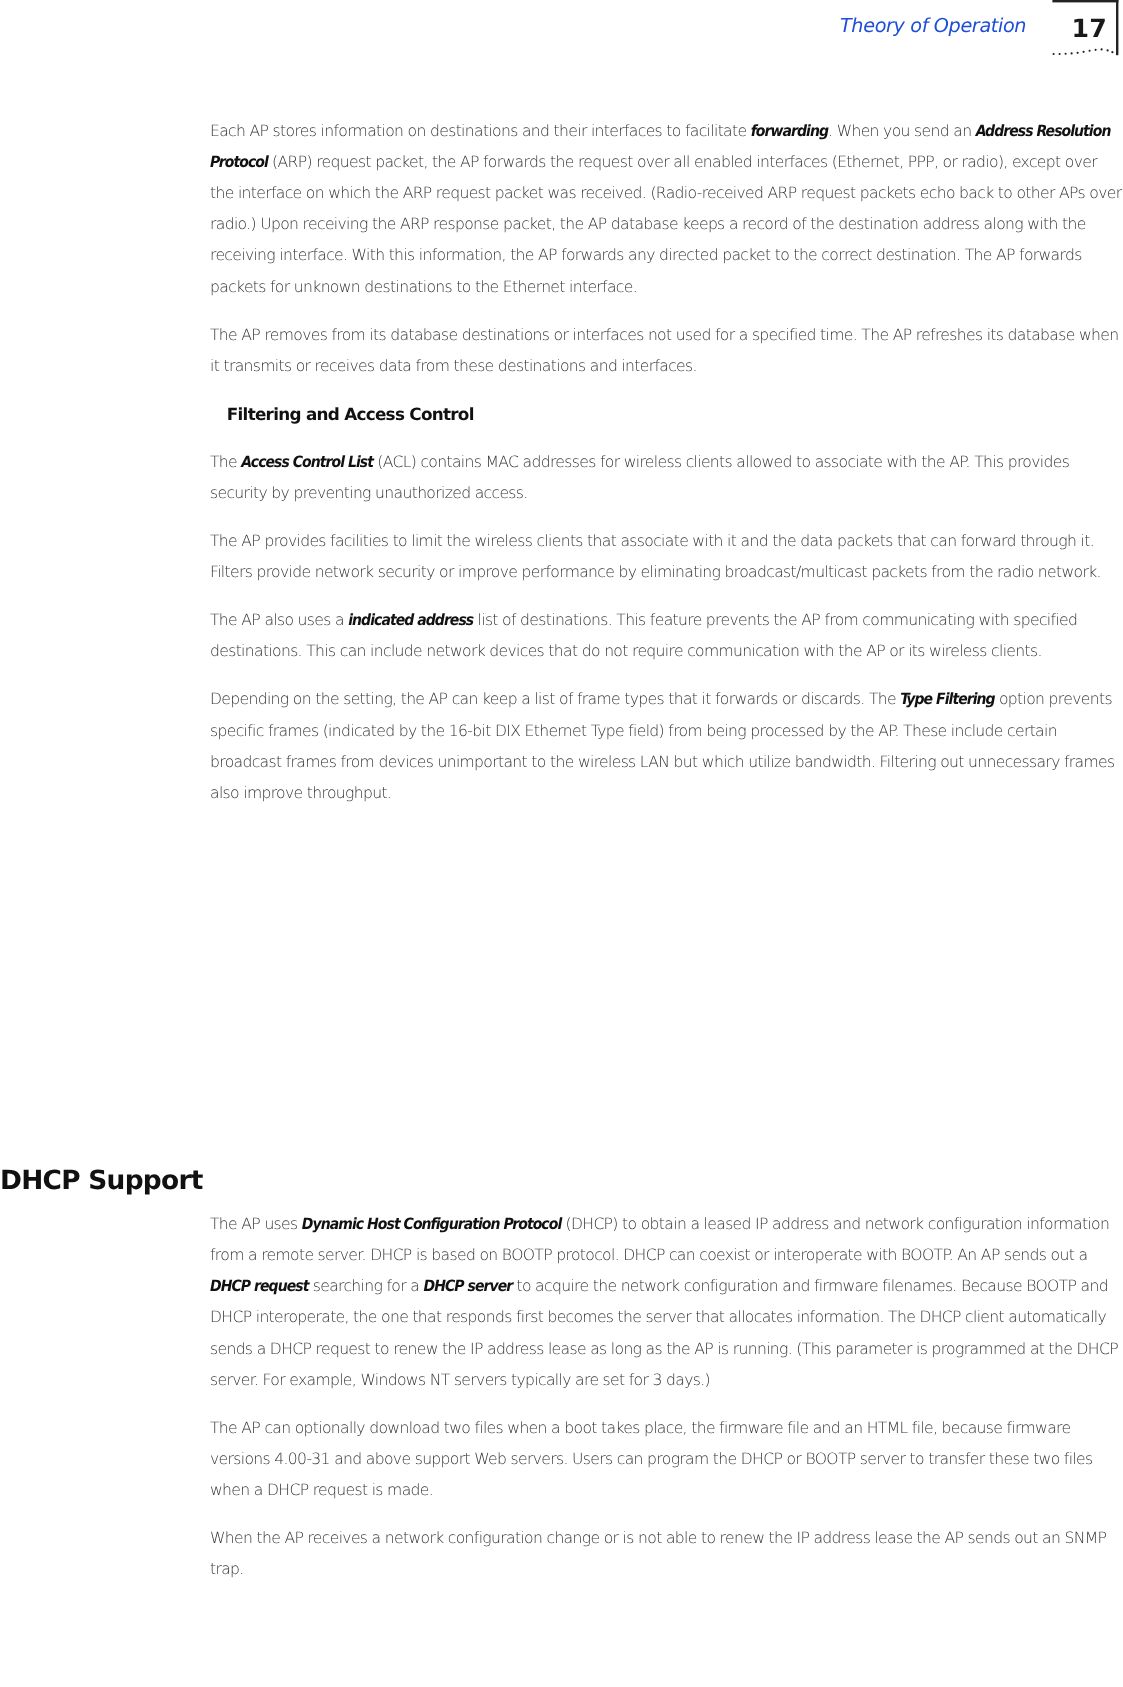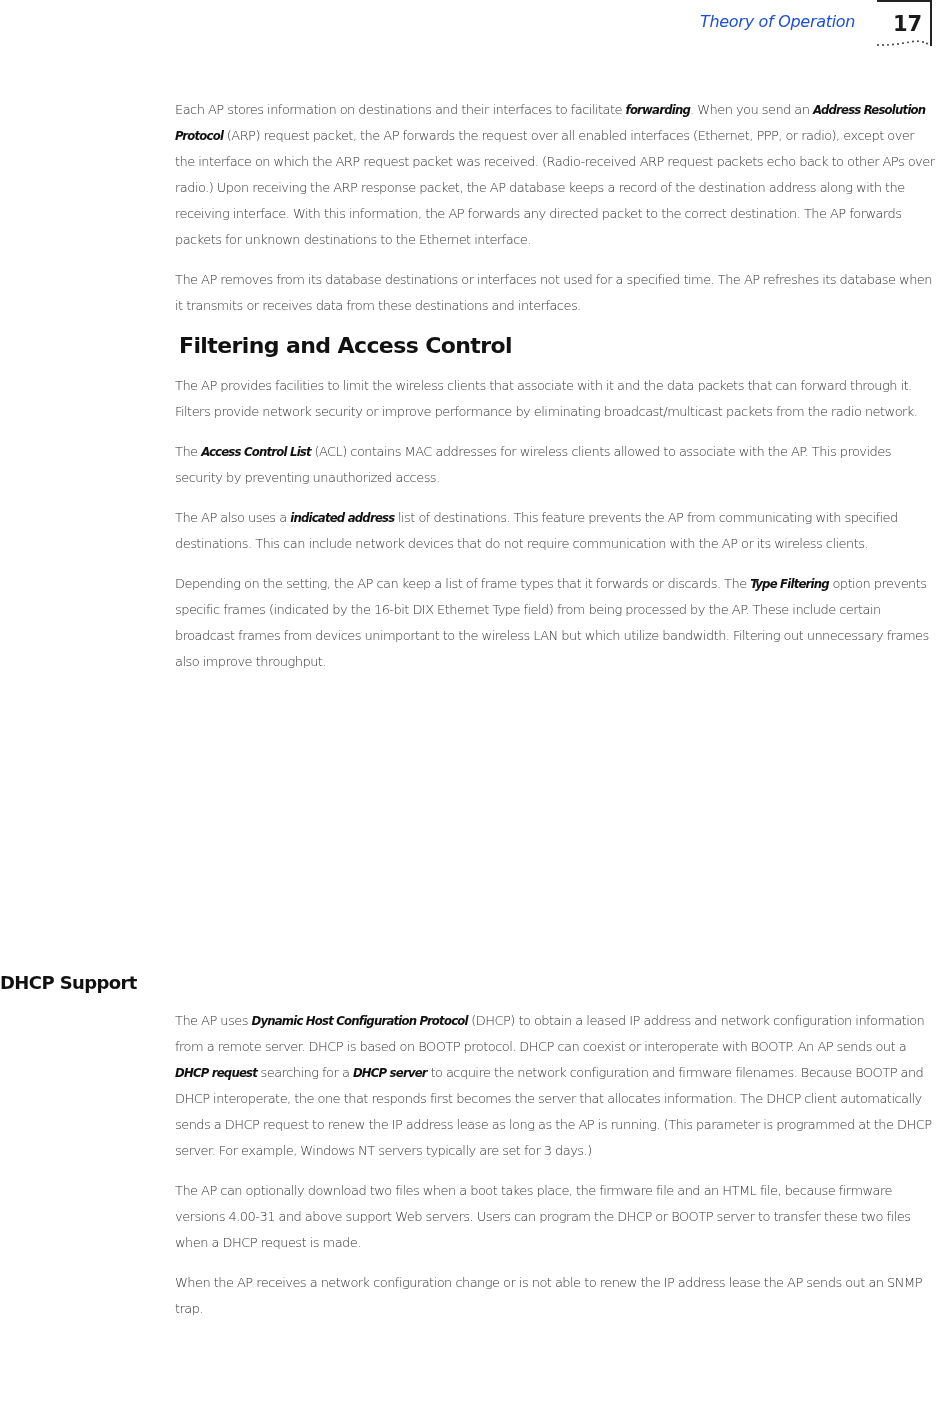--- a/index.html
+++ b/index.html
@@ -28,26 +28,26 @@
     position: absolute; left: 175px; top: 97px; width: 762px;
   }
   p {
     margin: 0 0 14px 0; font-size: 13px; line-height: 26px;
     letter-spacing: -0.55px; word-spacing: 0px; font-weight: 300;
     color: #333;
     font-stretch: condensed;
   }
   p em { font-style: italic; font-weight: bold; color: #111; letter-spacing: -0.8px; }
   h3 {
-    margin: 0 0 14px 4px; font-size: 22px; line-height: 26px; font-weight: bold;
+    margin: 0 0 14px 14px; font-size: 14px; line-height: 26px; font-weight: bold;
     color: #111; letter-spacing: -0.6px;
   }
   .side-heading {
     position: absolute; left: 0px; top: 972px;
-    font-size: 18px; font-weight: bold; color: #111; letter-spacing: -0.6px;
+    font-size: 22px; font-weight: bold; color: #111; letter-spacing: -0.6px;
   }
   .dhcp-block { position: absolute; left: 175px; top: 1008px; width: 762px; }
 </style>
 </head>
 <body>
 
 <div>
   <span class="header-title">Theory of Operation</span>
   <span class="page-num">17</span>
   <div class="corner-rule-top"></div>
@@ -69,23 +69,23 @@
   </svg>
 </div>
 
 <div class="content">
   <p><span>Each AP stores information on destinations and their interfaces to facilitate </span><em>forwarding</em><span>. When you send an </span><em>Address Resolution Protocol</em><span> (ARP) request packet, the AP forwards the request over all enabled interfaces (Ethernet, PPP, or radio), except over the interface on which the ARP request packet was received. (Radio-received ARP request packets echo back to other APs over radio.) Upon receiving the ARP response packet, the AP database keeps a record of the destination address along with the receiving interface. With this information, the AP forwards any directed packet to the correct destination. The AP forwards packets for unknown destinations to the Ethernet interface.</span></p>
 
   <p>The AP removes from its database destinations or interfaces not used for a specified time. The AP refreshes its database when it transmits or receives data from these destinations and interfaces.</p>
 
   <h3>Filtering and Access Control</h3>
 
+  <p><span>The </span><em>Access Control List</em><span> (ACL) contains MAC addresses for wireless clients allowed to associate with the AP. This provides security by preventing unauthorized access.</span></p>
+
   <p>The AP provides facilities to limit the wireless clients that associate with it and the data packets that can forward through it. Filters provide network security or improve performance by eliminating broadcast/multicast packets from the radio network.</p>
-
-  <p><span>The </span><em>Access Control List</em><span> (ACL) contains MAC addresses for wireless clients allowed to associate with the AP. This provides security by preventing unauthorized access.</span></p>
 
   <p><span>The AP also uses a </span><em>indicated address</em><span> list of destinations. This feature prevents the AP from communicating with specified destinations. This can include network devices that do not require communication with the AP or its wireless clients.</span></p>
 
   <p><span>Depending on the setting, the AP can keep a list of frame types that it forwards or discards. The </span><em>Type Filtering</em><span> option prevents specific frames (indicated by the 16-bit DIX Ethernet Type field) from being processed by the AP. These include certain broadcast frames from devices unimportant to the wireless LAN but which utilize bandwidth. Filtering out unnecessary frames also improve throughput.</span></p>
 </div>
 
 <div class="side-heading">DHCP Support</div>
 
 <div class="dhcp-block">
   <p><span>The AP uses </span><em>Dynamic Host Configuration Protocol</em><span> (DHCP) to obtain a leased IP address and network configuration information from a remote server. DHCP is based on BOOTP protocol. DHCP can coexist or interoperate with BOOTP. An AP sends out a </span><em>DHCP request</em><span> searching for a </span><em>DHCP server</em><span> to acquire the network configuration and firmware filenames. Because BOOTP and DHCP interoperate, the one that responds first becomes the server that allocates information. The DHCP client automatically sends a DHCP request to renew the IP address lease as long as the AP is running. (This parameter is programmed at the DHCP server. For example, Windows NT servers typically are set for 3 days.)</span></p>

